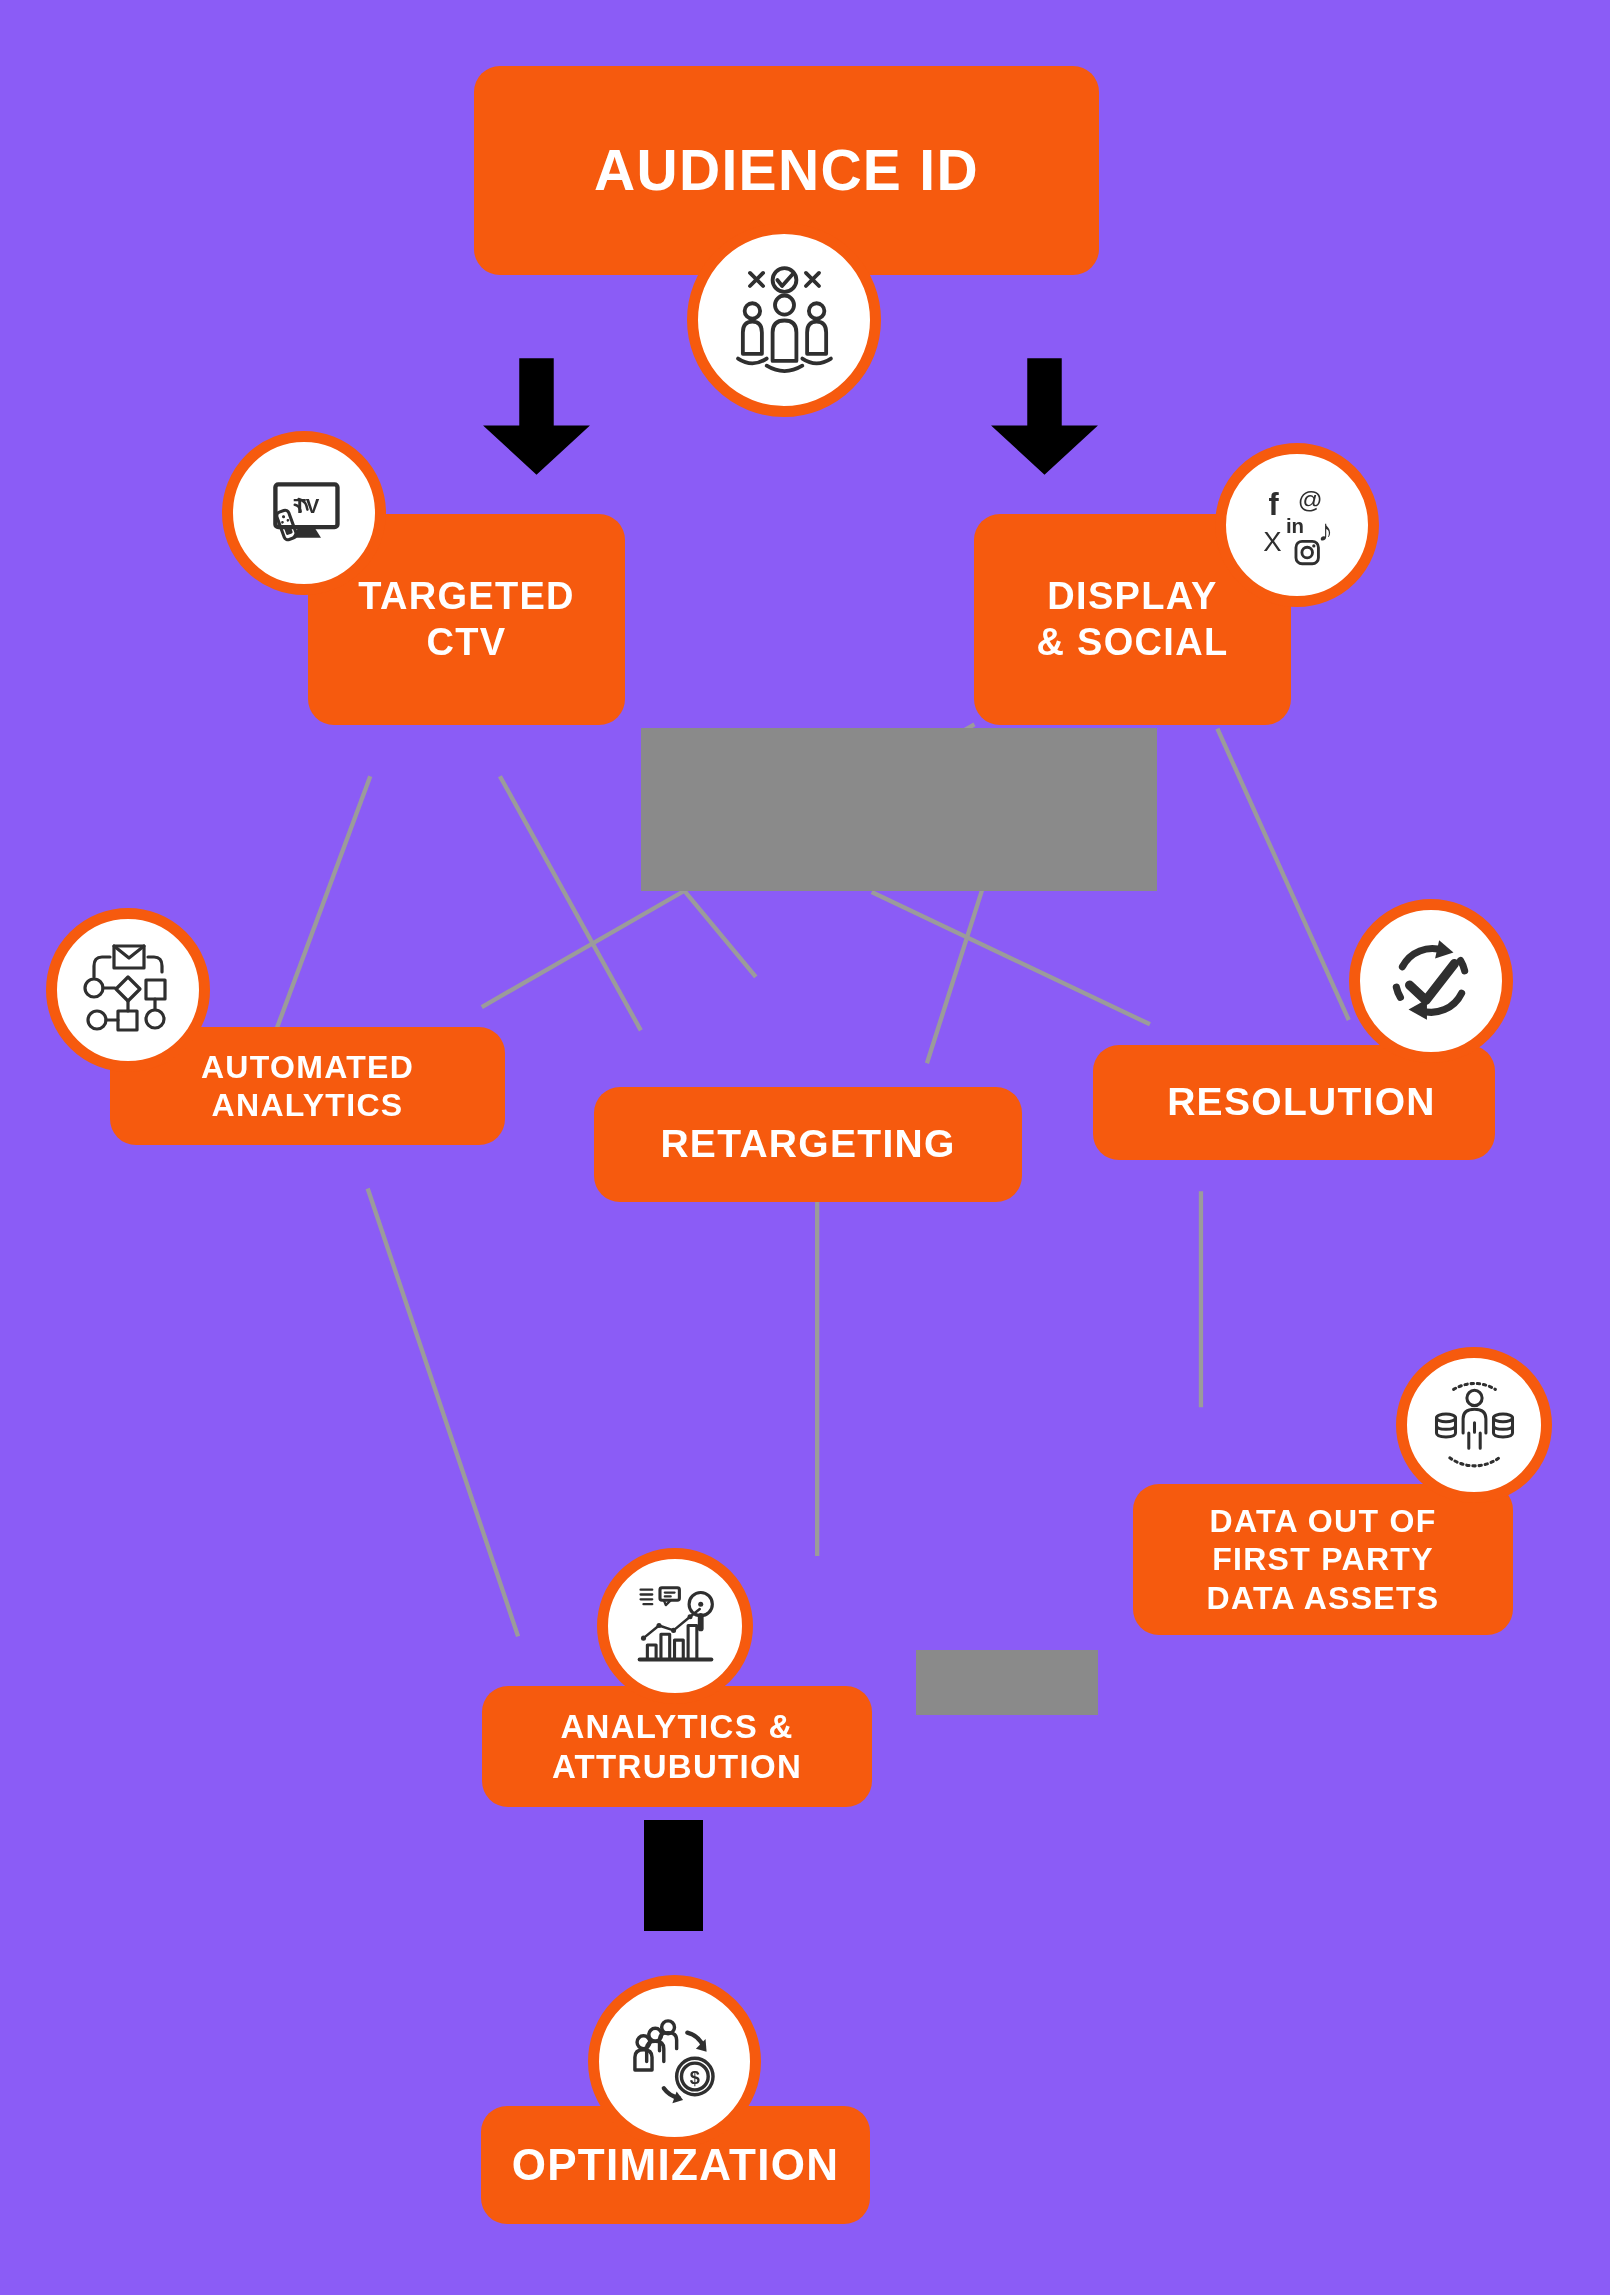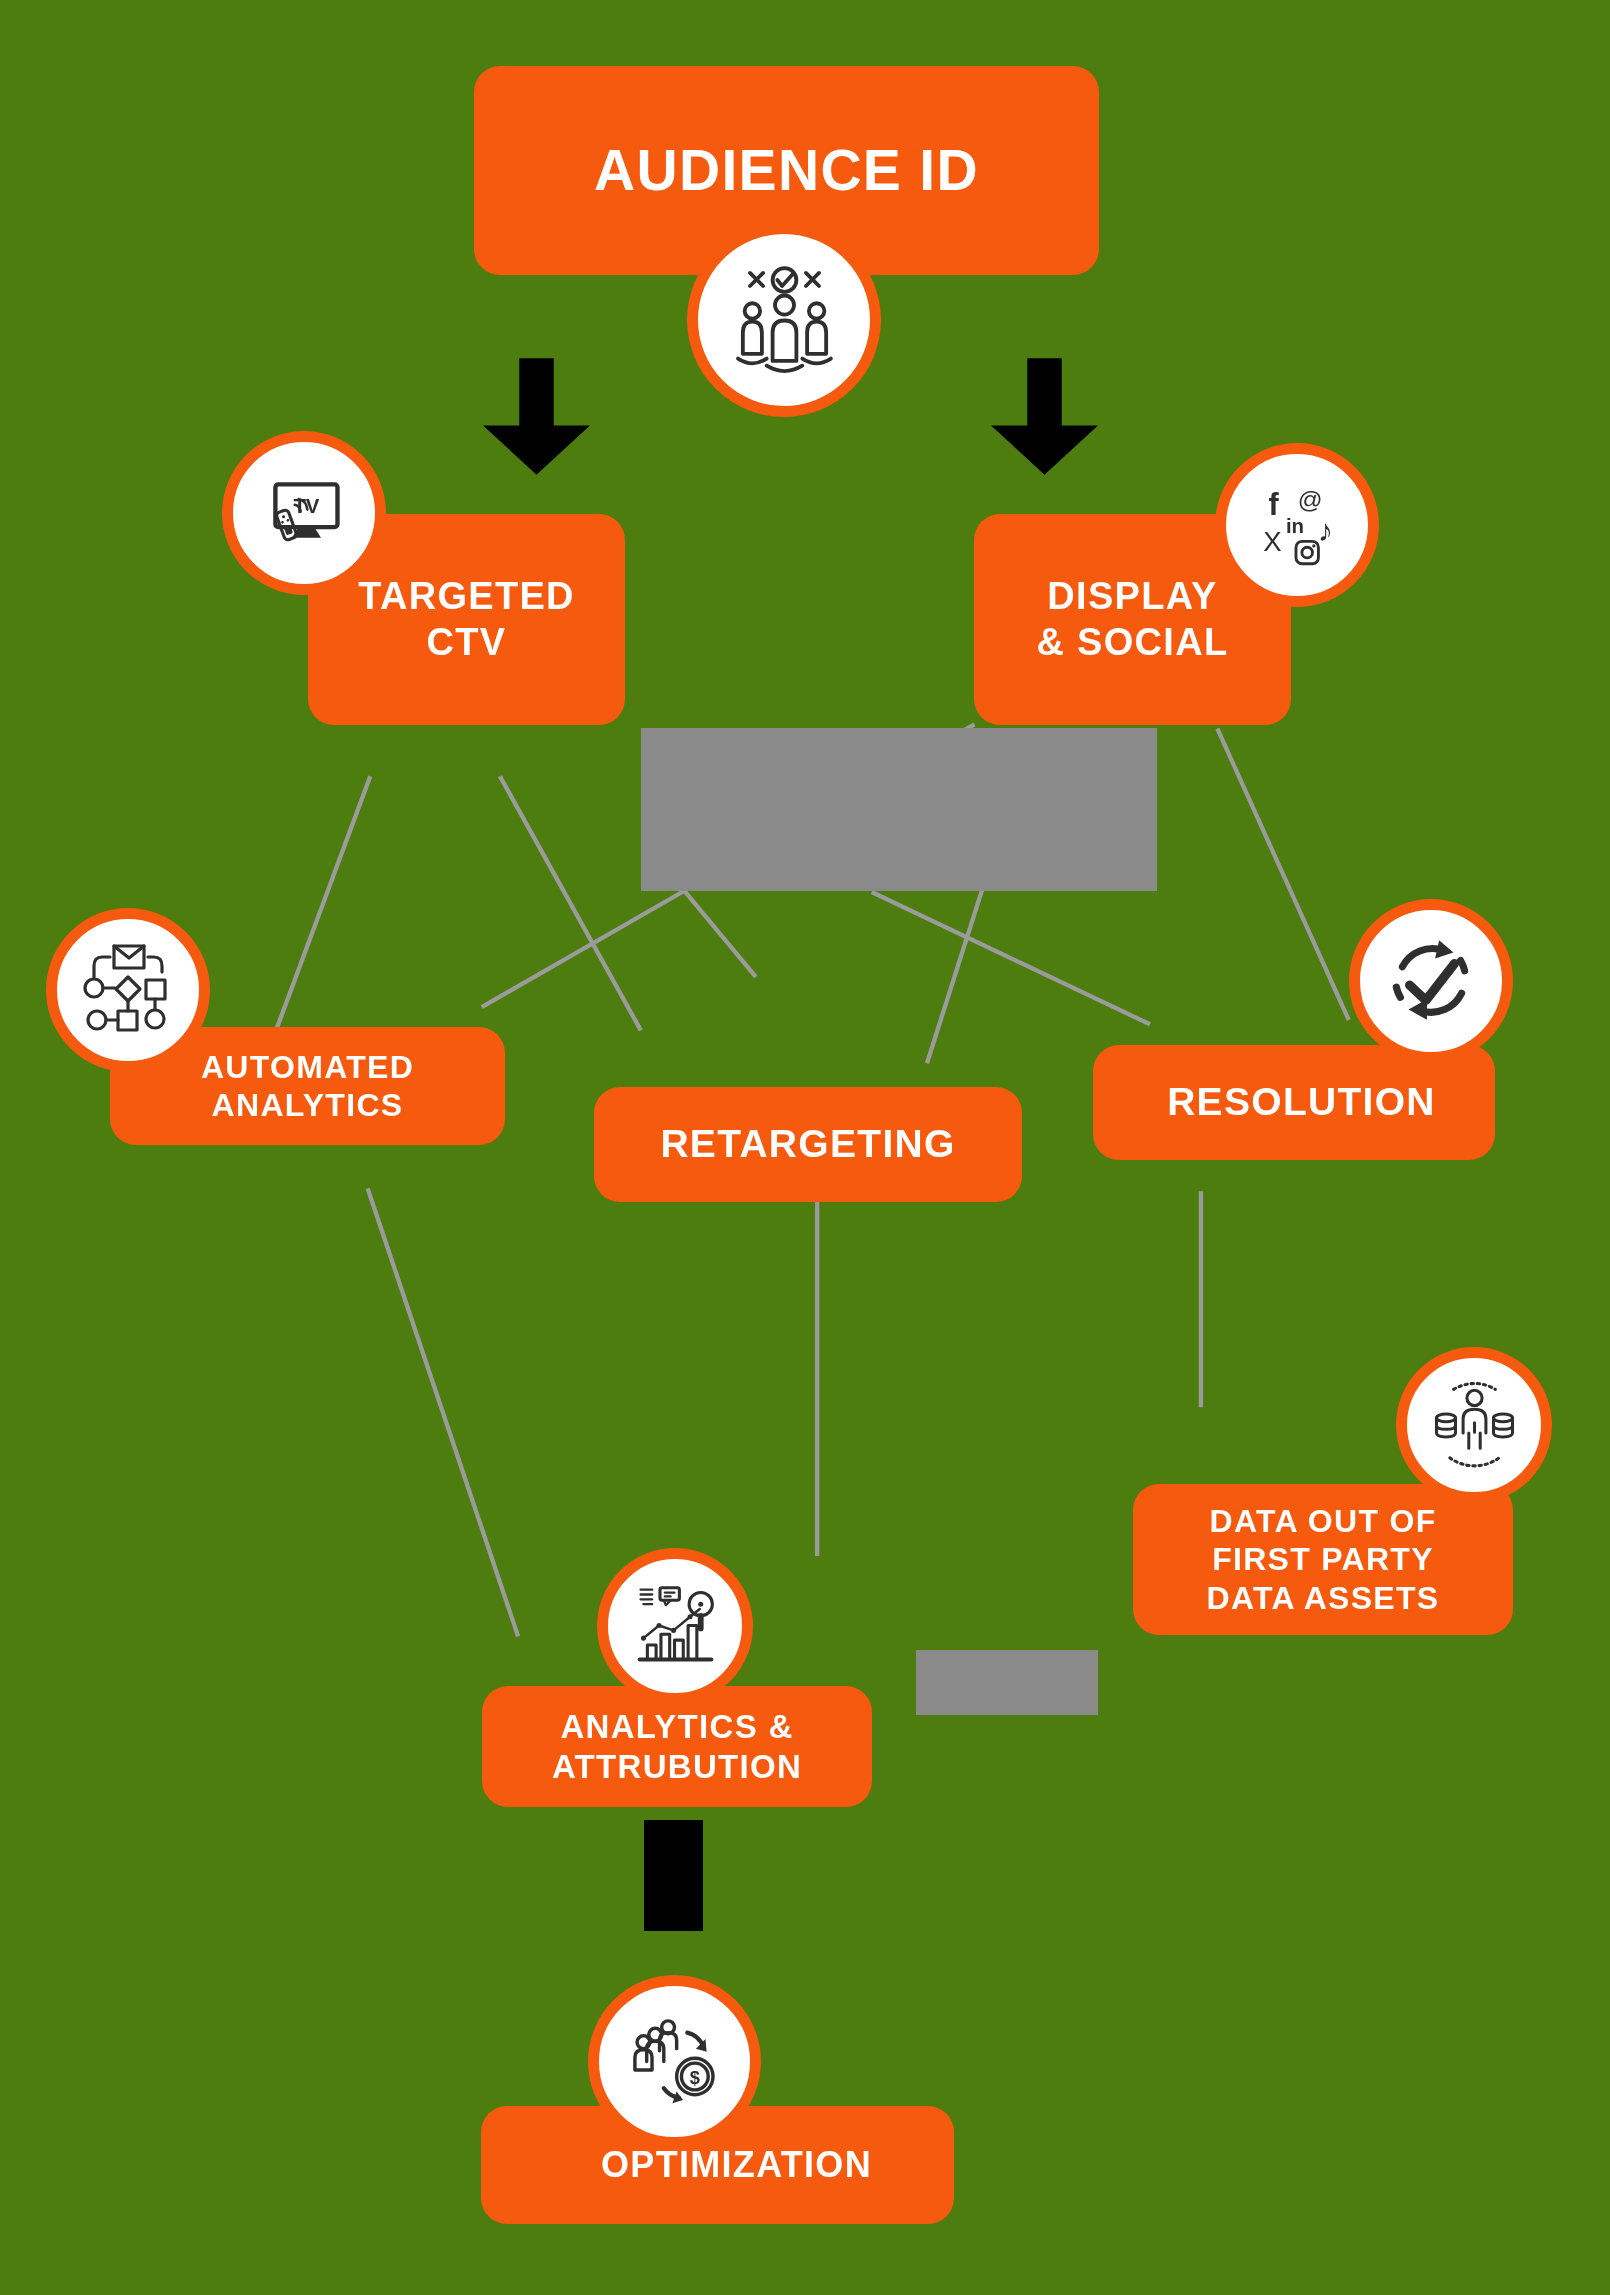--- a/index.html
+++ b/index.html
@@ -1,17 +1,17 @@
 <!DOCTYPE html>
 <html style="font-size:14px"><head>
 <meta charset="utf-8">
 <style>
   html,body{margin:0;padding:0;background:#ffffff;}
   #canvas{
-    position:relative;width:1611px;height:2295px;background:#4d7c0f;overflow:hidden;
+    position:relative;width:1611px;height:2295px;background:#8b5cf6;overflow:hidden;
     font-family:"Liberation Sans", sans-serif;
   }
   .node{
     position:absolute;background:#F65A0E;border-radius:26px;color:#ffffff;
     display:flex;flex-direction:column;align-items:center;justify-content:center;
     text-align:center;font-weight:700;letter-spacing:1.3px;z-index:3;line-height:1.2;
   }
   .icon-circle{
     position:absolute;background:#ffffff;border:11.2px solid #F65A0E;border-radius:50%;
     display:flex;align-items:center;justify-content:center;z-index:4;box-sizing:border-box;
@@ -195,21 +195,21 @@
         <circle class="icf" cx="65" cy="40" r="2.6"></circle>
       <circle class="ic" cx="76" cy="27" r="12"></circle>
       <path class="ic" d="M76,39 v13" style="stroke-width:6"></path>
       <circle class="icf" cx="76" cy="27" r="2.6"></circle>
       <rect class="ic" x="34" y="10" width="20" height="13" rx="2"></rect>
       <path class="ic" d="M38,23 l2,5 l5,-5 M39,15 h10 M39,19 h6" style="stroke-width:2.4"></path>
       <path class="ic" d="M14,12 h12 M14,17 h12 M14,22 h12 M17,27 h9" style="stroke-width:2.4"></path>
     </svg>
   </div>
 
-  <div class="node" style="left:481px;top:2106px;width:435px;height:118px;font-size:36px;padding-left:38px;">
+  <div class="node" style="left:481px;top:2106px;width:389px;height:118px;font-size:44px;">
     <div>OPTIMIZATION</div>
   </div>
   <div class="icon-circle" style="left:588px;top:1975px;width:173px;height:173px;">
     <svg width="107" height="107" viewBox="0 0 100 100">
       <circle class="ic" cx="44" cy="18" r="6"></circle>
       <path class="ic" d="M36,40 v-10 q0,-7 8,-7 q8,0 8,7 v8"></path>
       <circle class="ic" cx="32" cy="25" r="6"></circle>
       <path class="ic" d="M24,50 v-12 q0,-7 8,-7 q8,0 8,7 v12"></path>
       <circle class="ic" cx="21" cy="32" r="6"></circle>
       <path class="ic" d="M13,58 v-12 q0,-7 8,-7 q8,0 8,7 v12 z"></path>

